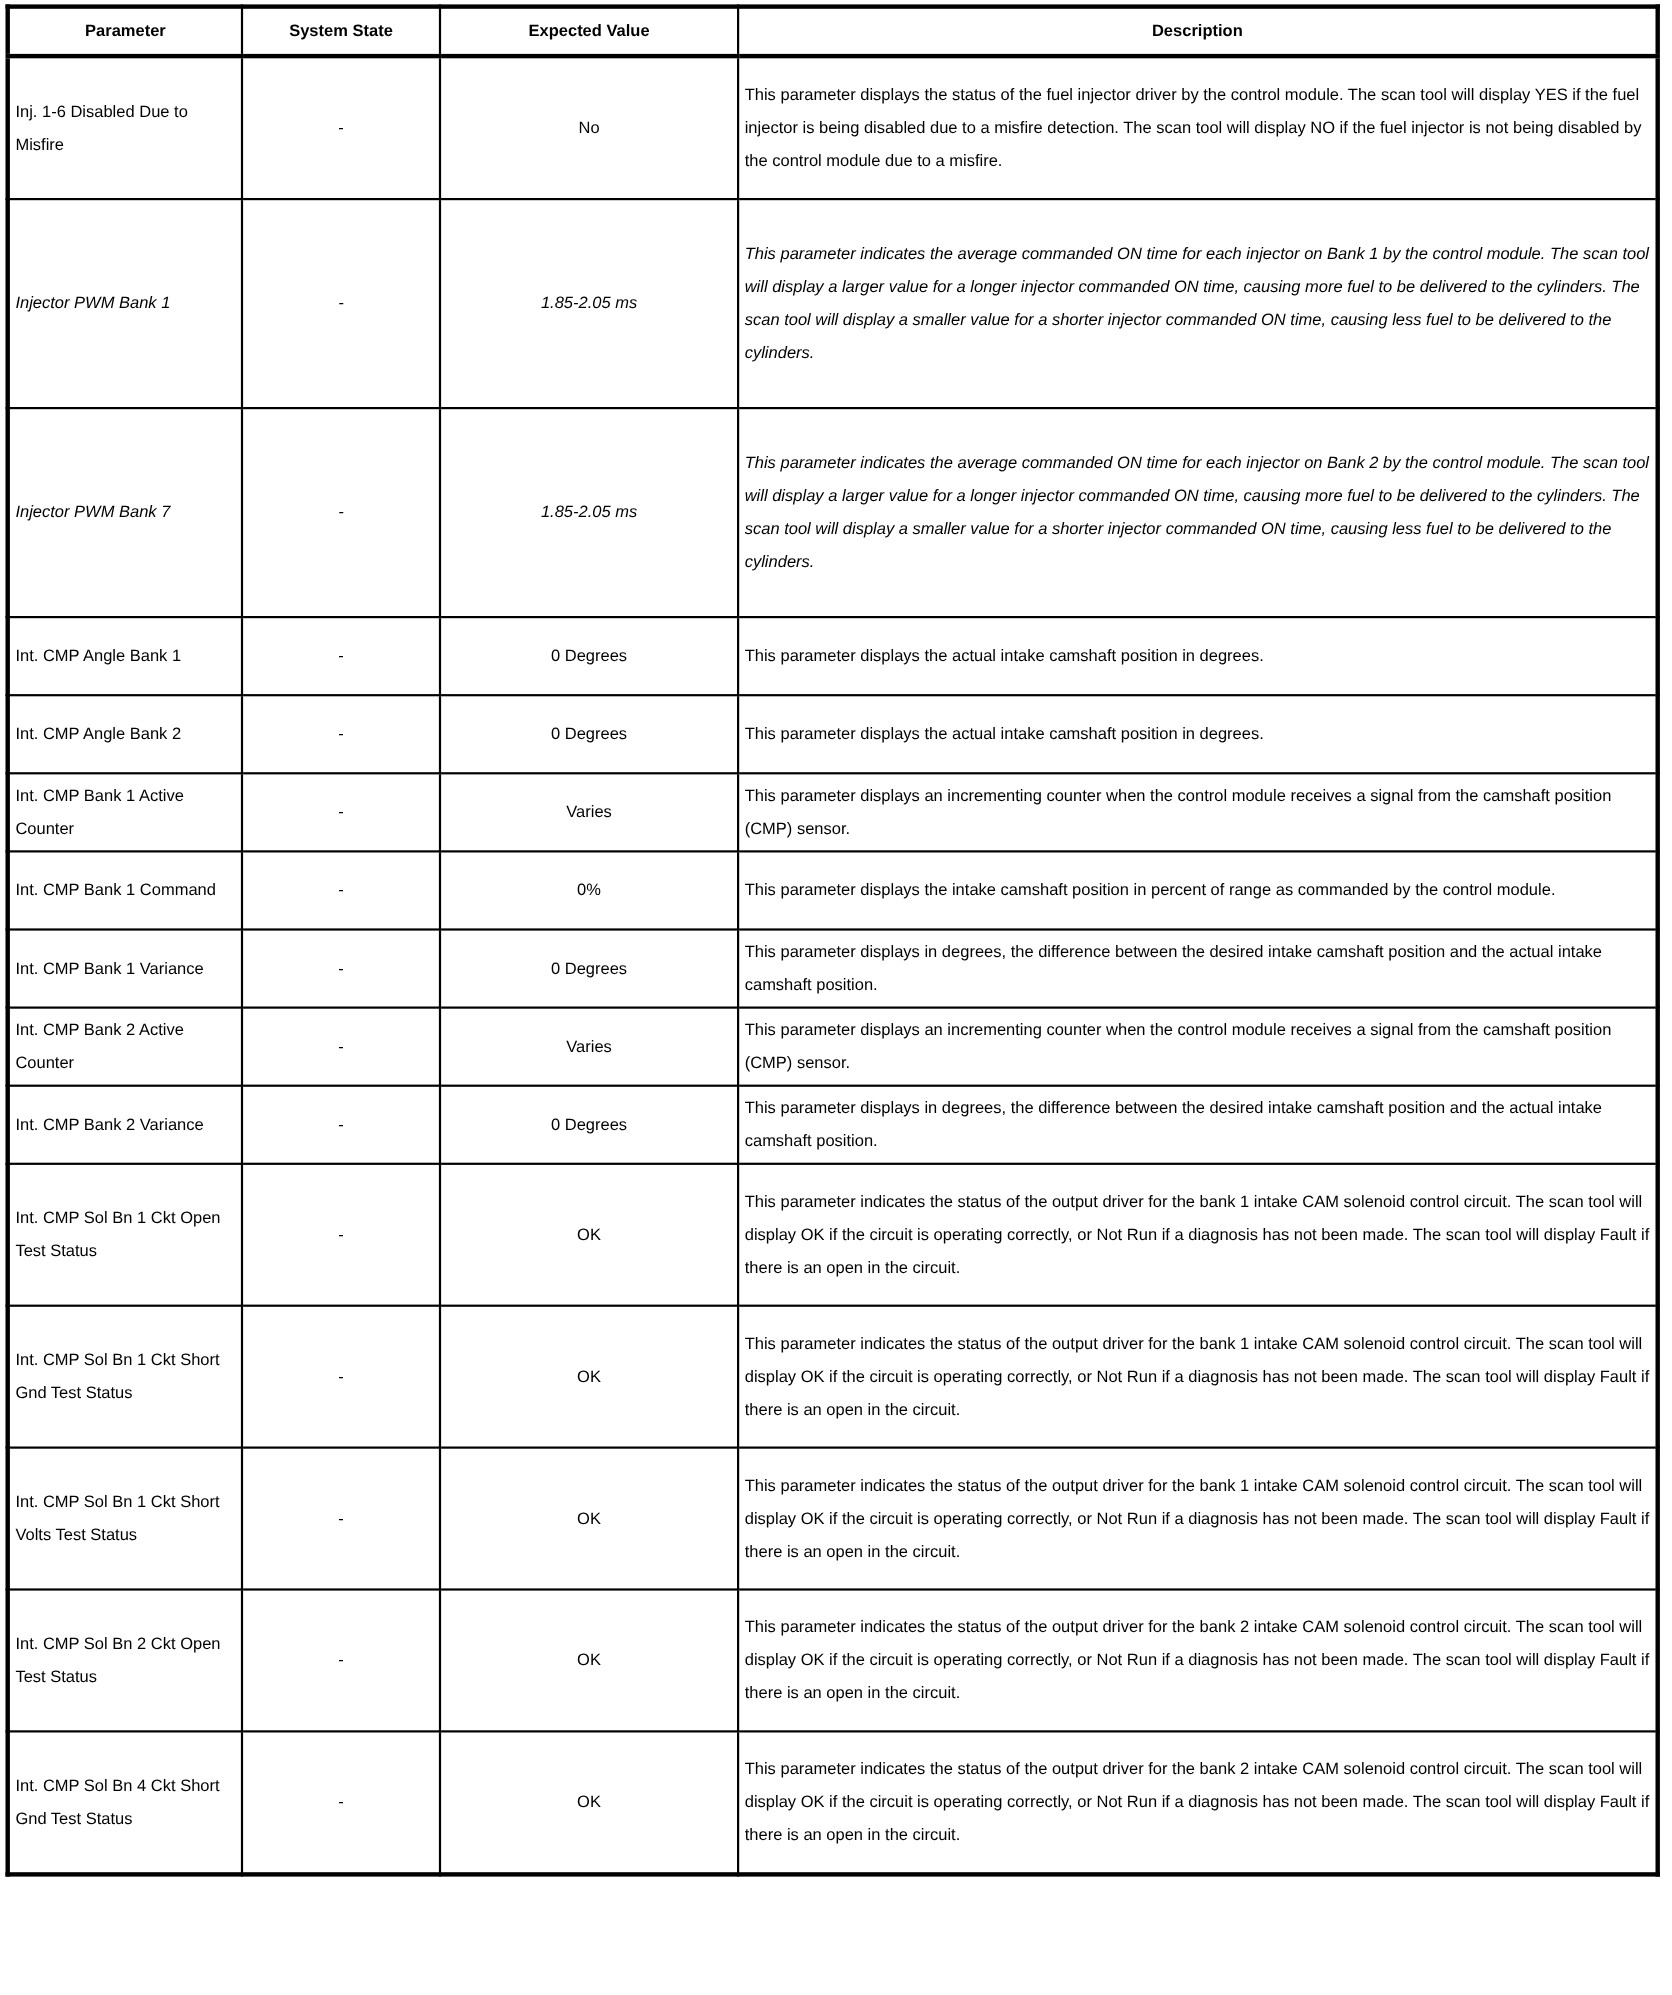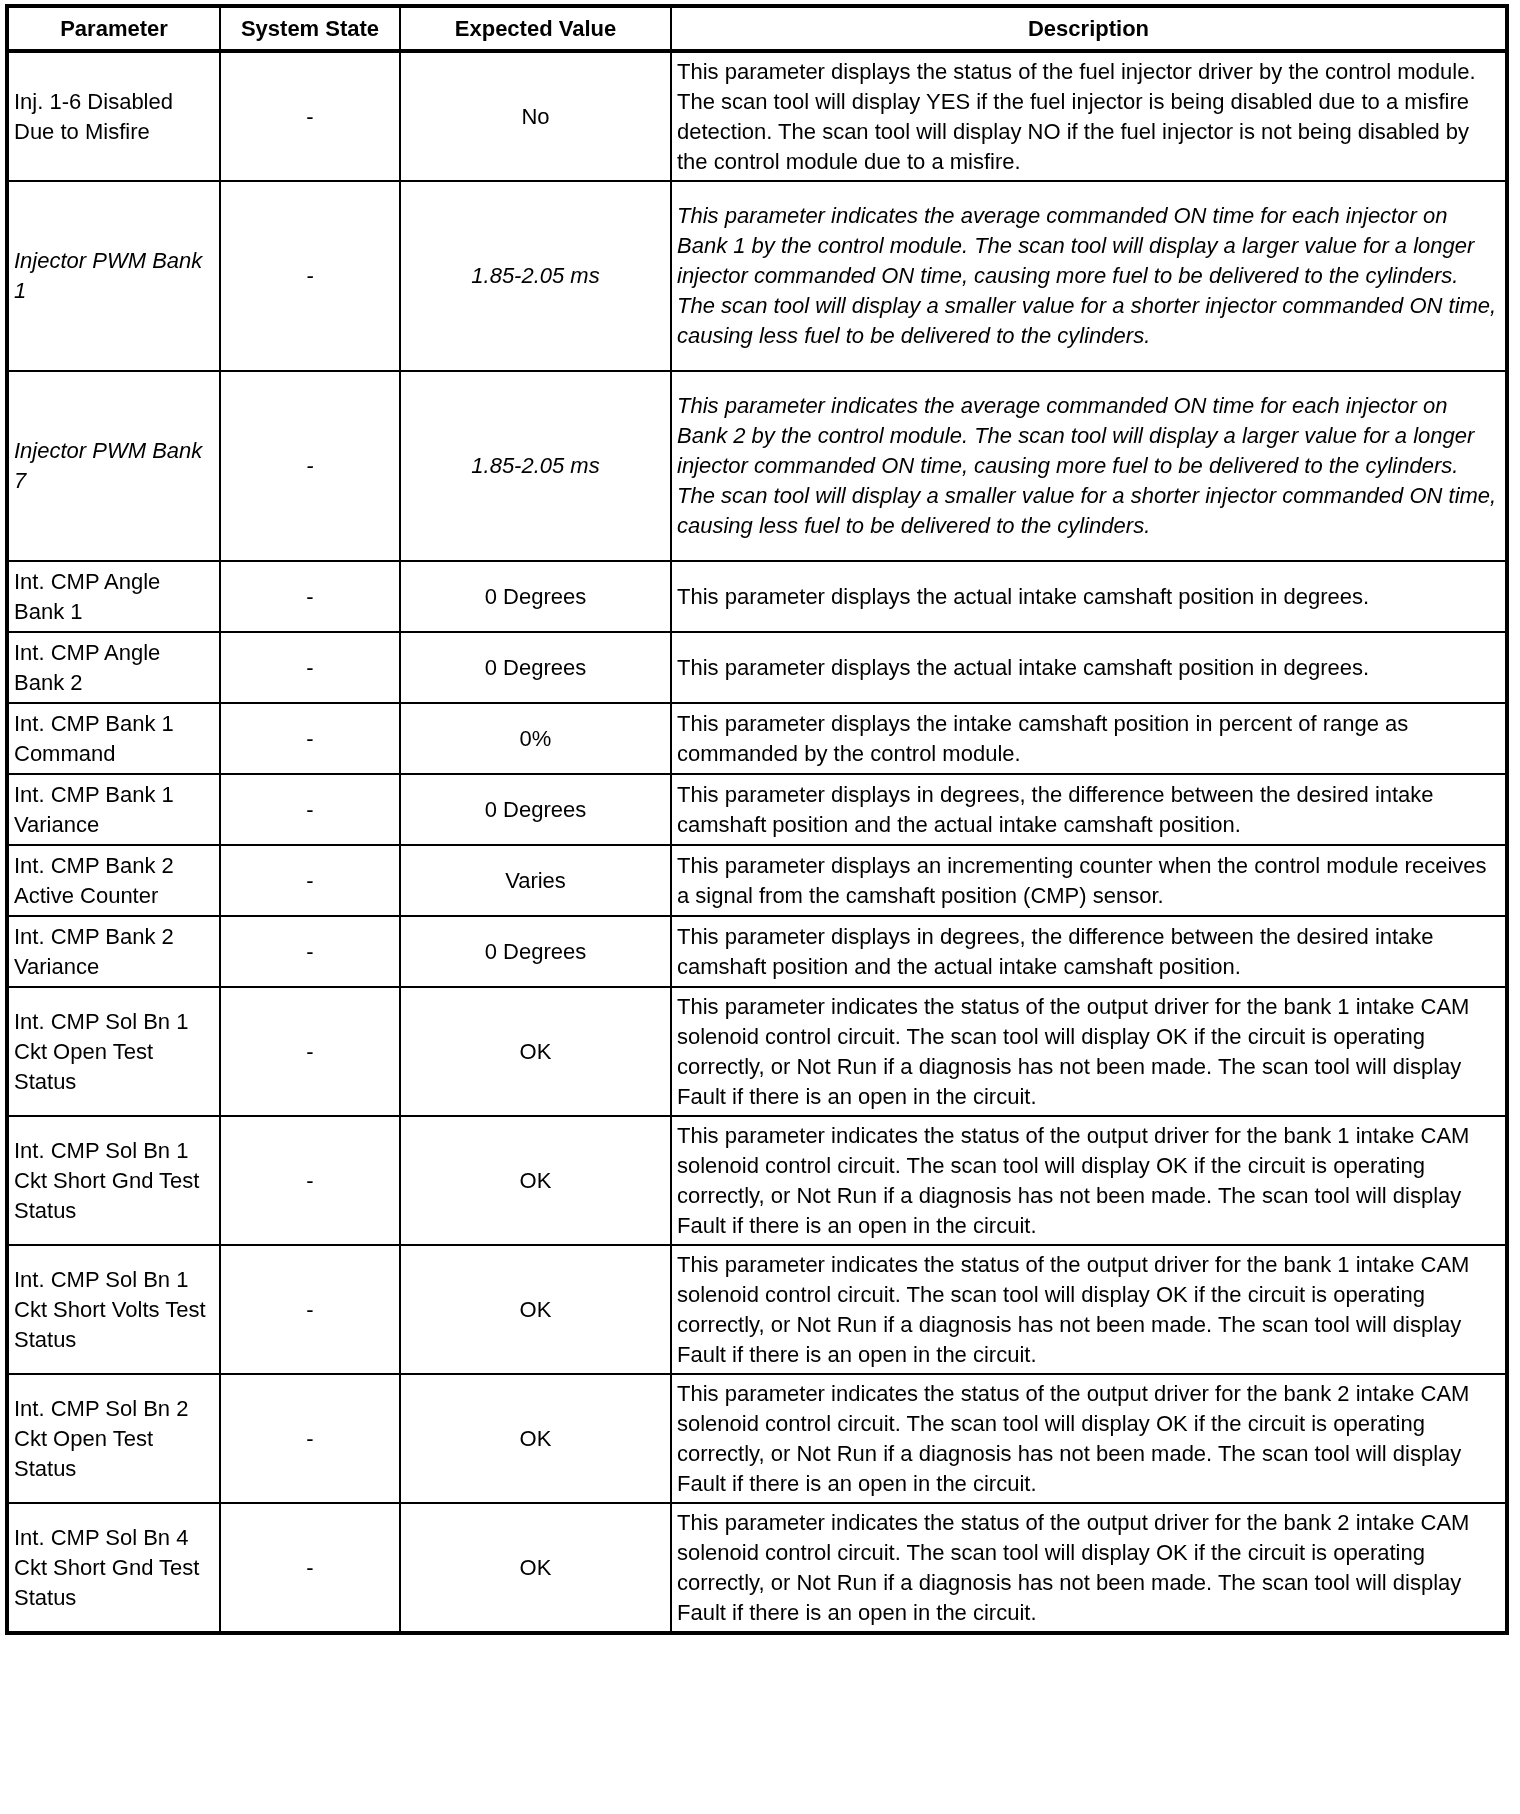--- a/index.html
+++ b/index.html
@@ -15,21 +15,21 @@
   }
   .doc-table {
     position: absolute;
     left: 5px;
     top: 4px;
     width: 1504px;
     border-collapse: collapse;
     table-layout: fixed;
     border: 4px solid #000;
     font-family: "Liberation Sans", sans-serif;
-    font-size: 22px;
+    font-size: 15px;
     line-height: 30px;
     color: #000;
   }
   .doc-table th, .doc-table td {
     border: 2px solid #000;
     vertical-align: middle;
     padding: 0 5px;
   }
   .doc-table th {
     font-weight: bold;
@@ -92,20 +92,26 @@
       <td class="value">0 Degrees</td>
       <td class="desc">This parameter displays the actual intake camshaft position in degrees.</td>
     </tr>
     <tr class="h2">
       <td class="param">Int. CMP Angle Bank 2</td>
       <td class="state">-</td>
       <td class="value">0 Degrees</td>
       <td class="desc">This parameter displays the actual intake camshaft position in degrees.</td>
     </tr>
     <tr class="h2">
+      <td class="param">Int. CMP Bank 1 Active Counter</td>
+      <td class="state">-</td>
+      <td class="value">Varies</td>
+      <td class="desc">This parameter displays an incrementing counter when the control module receives a signal from the camshaft position (CMP) sensor.</td>
+    </tr>
+    <tr class="h2">
       <td class="param">Int. CMP Bank 1 Command</td>
       <td class="state">-</td>
       <td class="value">0%</td>
       <td class="desc">This parameter displays the intake camshaft position in percent of range as commanded by the control module.</td>
     </tr>
     <tr class="h2">
       <td class="param">Int. CMP Bank 1 Variance</td>
       <td class="state">-</td>
       <td class="value">0 Degrees</td>
       <td class="desc">This parameter displays in degrees, the difference between the desired intake camshaft position and the actual intake camshaft position.</td>

